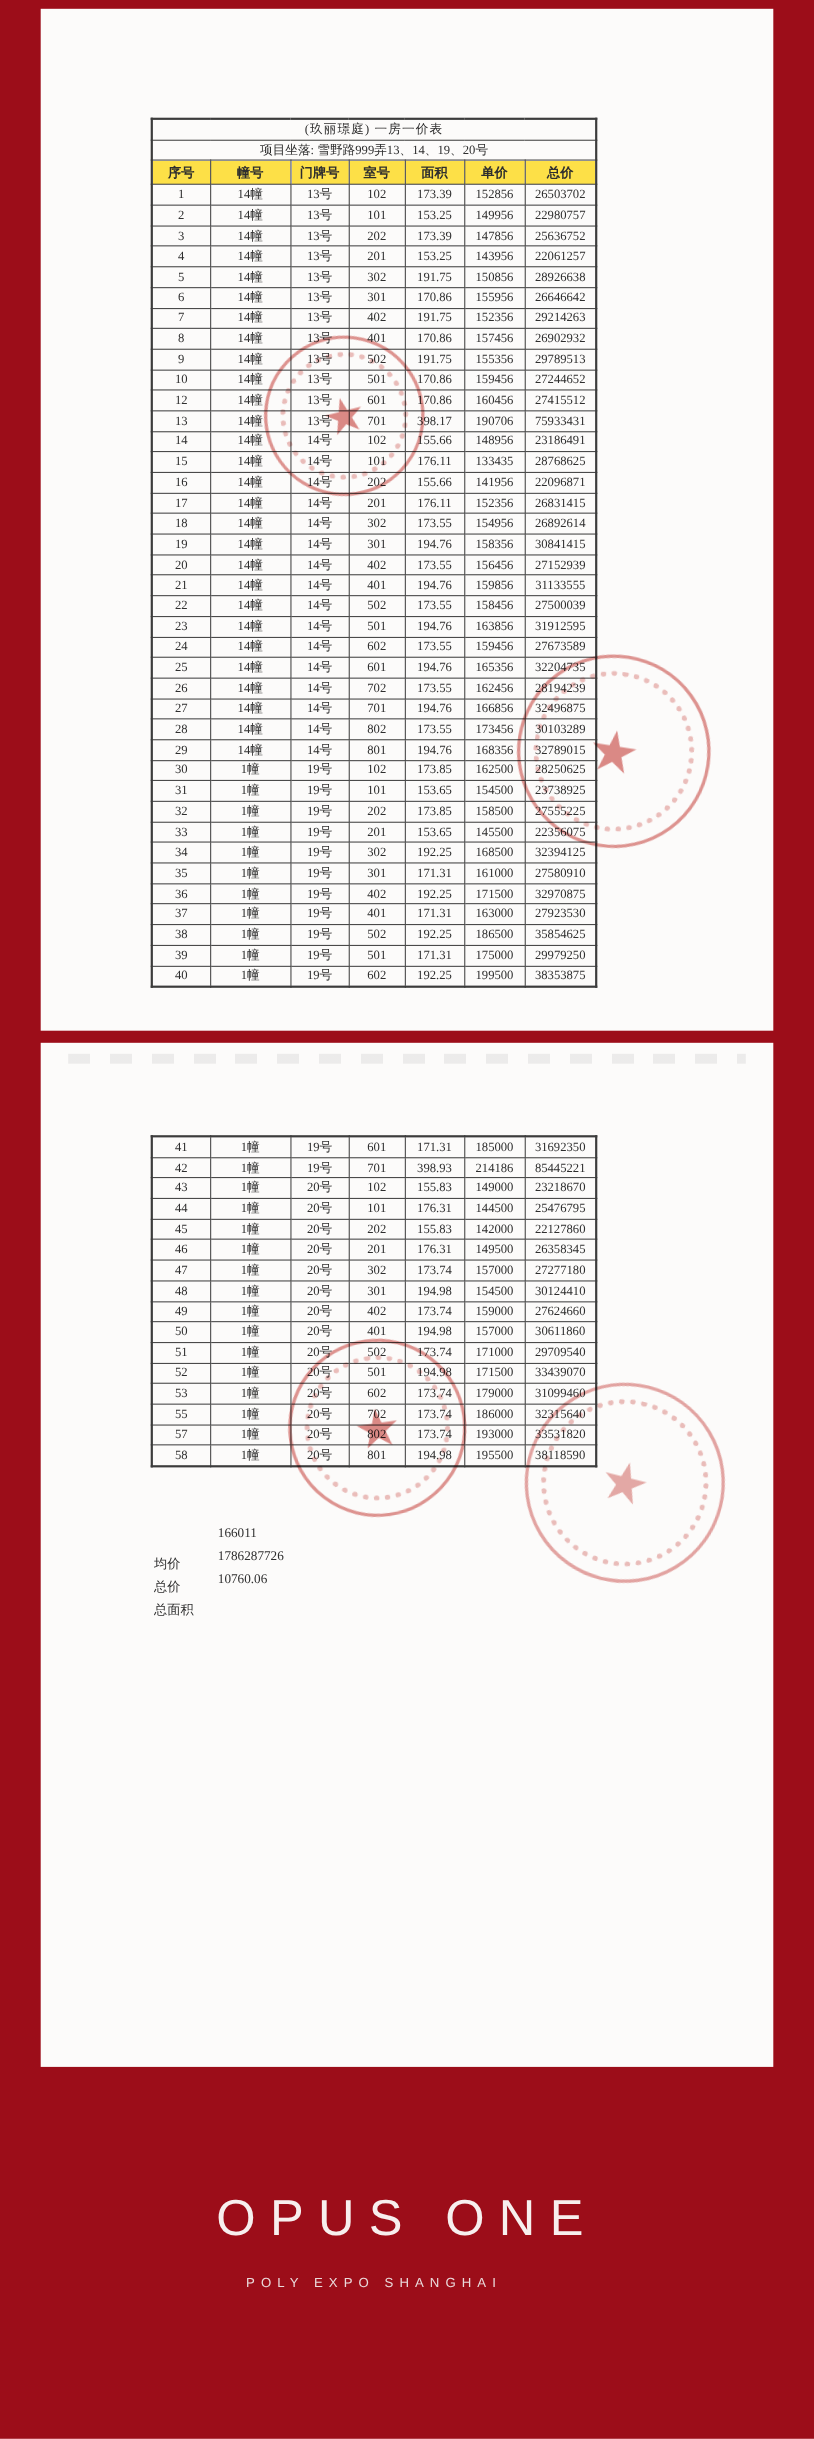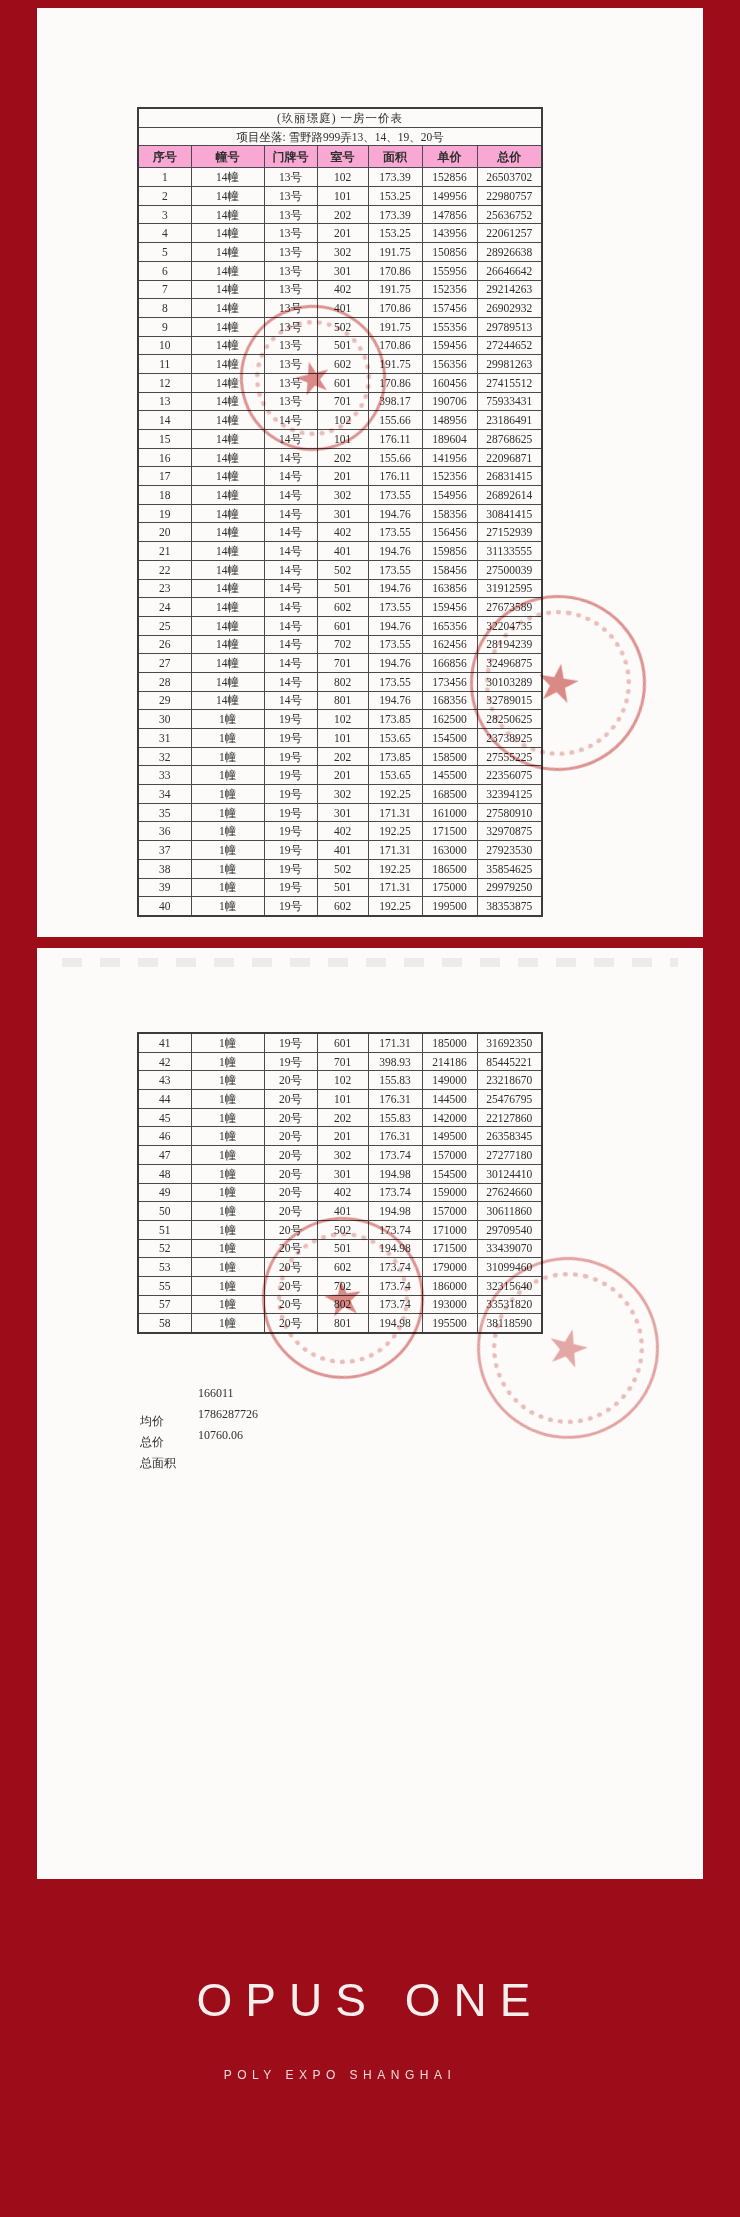--- a/index.html
+++ b/index.html
@@ -21,21 +21,21 @@
   #page1 table.price{top:87px;margin-top:12px;}
   #page2 table.price{top:84px;}
   table.price td,table.price th{
     border:1px solid #4a4a4a;padding:0;text-align:center;
     font-size:11.5px;font-weight:normal;height:17.7px;line-height:1.05;
     overflow:hidden;white-space:nowrap;
   }
   table.price{border:2px solid #3c3c3c;}
   td.title-cell{height:27px;font-size:15px;font-weight:bold;letter-spacing:1px;}
   td.loc-cell{height:20px;text-align:left;padding-left:4px;font-size:11.5px;font-weight:bold;}
-  tr.head-row th{font-weight:bold;font-size:12px;height:21px;background:#f9a8d4;}
+  tr.head-row th{font-weight:bold;font-size:12px;height:21px;background:#fde047;}
   
   .summary{position:absolute;left:103px;top:435px;font-size:12px;color:#2e2e2e;}
   .summary .srow{display:flex;height:21px;line-height:21px;}
   .summary .slabel{width:58px;text-align:left;margin-top:28px;}
   .summary .svalue{width:76px;text-align:left;}
   
   .stamp{
     position:absolute;border-radius:50%;
     border:3px solid rgba(193,44,38,0.50);
     display:flex;align-items:center;justify-content:center;
@@ -59,21 +59,21 @@
     position:absolute;left:25px;top:10px;width:616px;height:9px;opacity:0.55;
     background:repeating-linear-gradient(90deg,
       rgba(90,90,95,0.18) 0 20px, rgba(0,0,0,0) 20px 38px);
   }
   
   .footer{
     position:absolute;left:0;top:1879px;width:740px;height:338px;text-align:center;
     font-family:"Liberation Sans","DejaVu Sans",sans-serif;
   }
   .brand{
-    position:absolute;left:0;width:740px;top:94px;
+    position:absolute;left:0;width:740px;top:110px;
     font-size:46px;font-weight:200;letter-spacing:13px;color:#f7efee;
   }
   .brand-sub{
     position:absolute;left:0;width:680px;top:189px;
     font-size:12px;letter-spacing:5.5px;color:#eadadb;
   }
 </style>
 </head>
 <body>
 
@@ -190,29 +190,20 @@
         <tr>
           <td>10</td>
           <td>14幢</td>
           <td>13号</td>
           <td>501</td>
           <td>170.86</td>
           <td>159456</td>
           <td>27244652</td>
         </tr>
         <tr>
-          <td>11</td>
-          <td>14幢</td>
-          <td>13号</td>
-          <td>602</td>
-          <td>191.75</td>
-          <td>156356</td>
-          <td>29981263</td>
-        </tr>
-        <tr>
           <td>12</td>
           <td>14幢</td>
           <td>13号</td>
           <td>601</td>
           <td>170.86</td>
           <td>160456</td>
           <td>27415512</td>
         </tr>
         <tr>
           <td>13</td>
@@ -231,21 +222,21 @@
           <td>155.66</td>
           <td>148956</td>
           <td>23186491</td>
         </tr>
         <tr>
           <td>15</td>
           <td>14幢</td>
           <td>14号</td>
           <td>101</td>
           <td>176.11</td>
-          <td>189604</td>
+          <td>133435</td>
           <td>28768625</td>
         </tr>
         <tr>
           <td>16</td>
           <td>14幢</td>
           <td>14号</td>
           <td>202</td>
           <td>155.66</td>
           <td>141956</td>
           <td>22096871</td>

